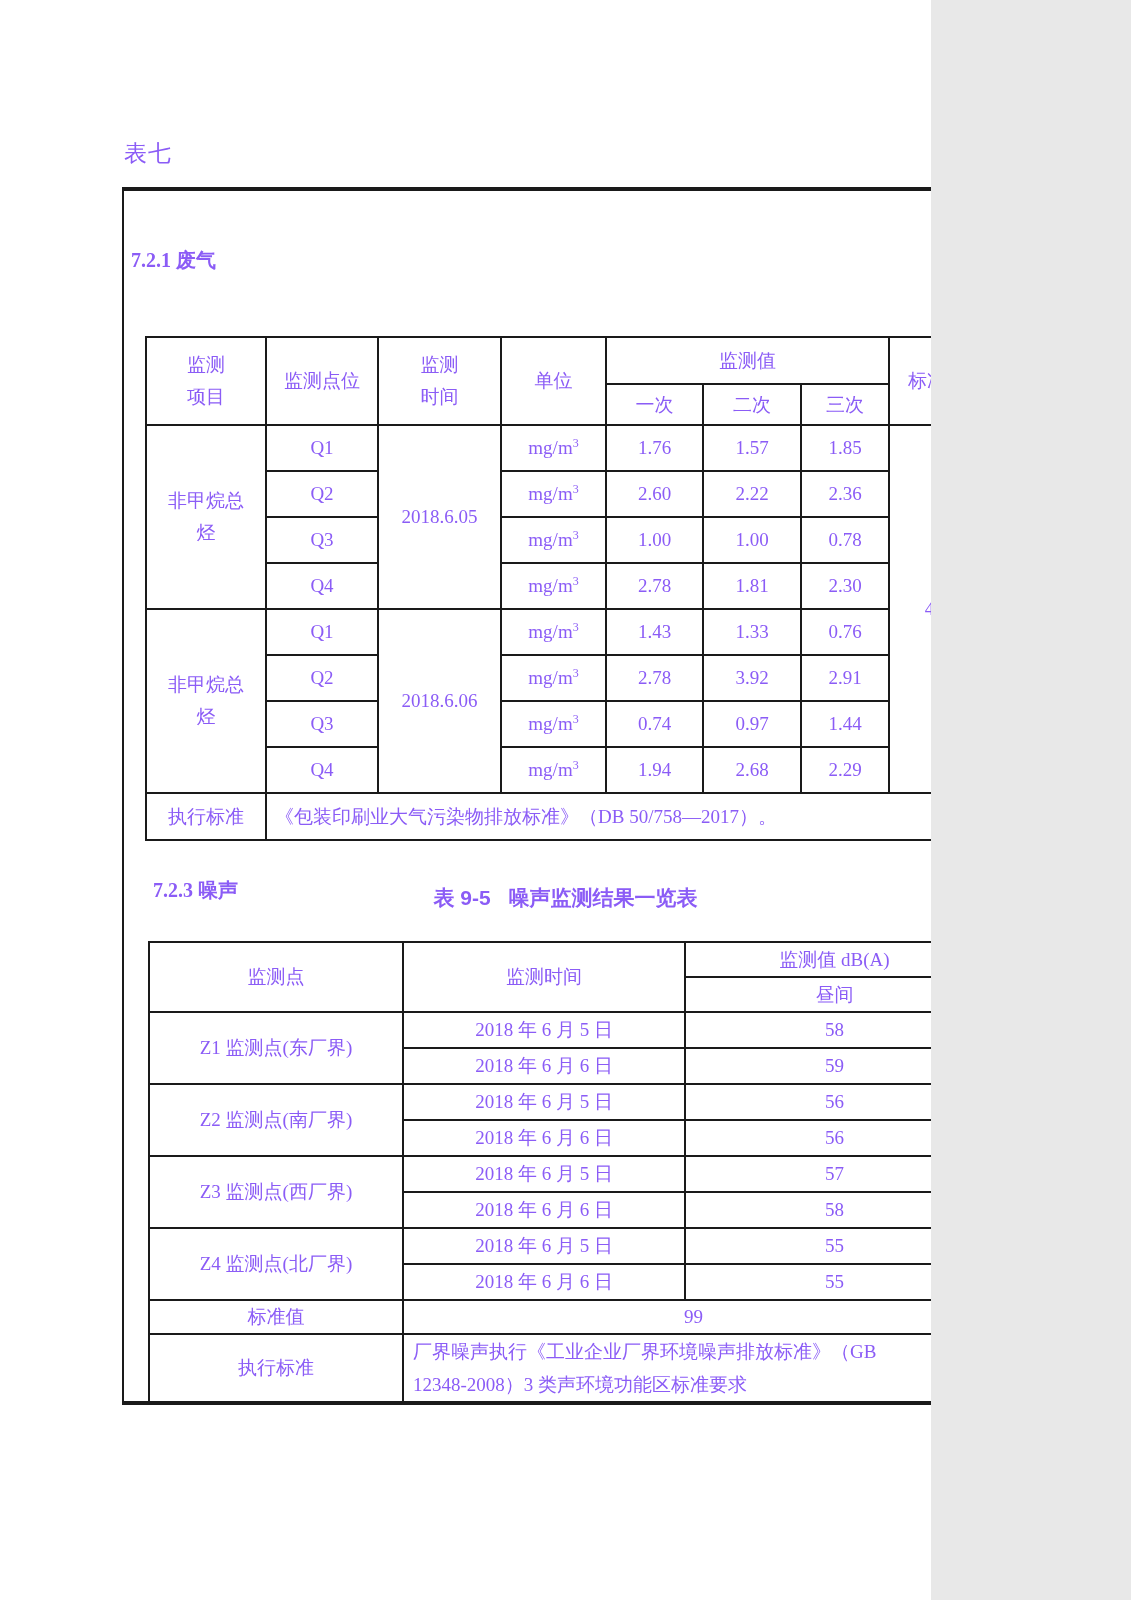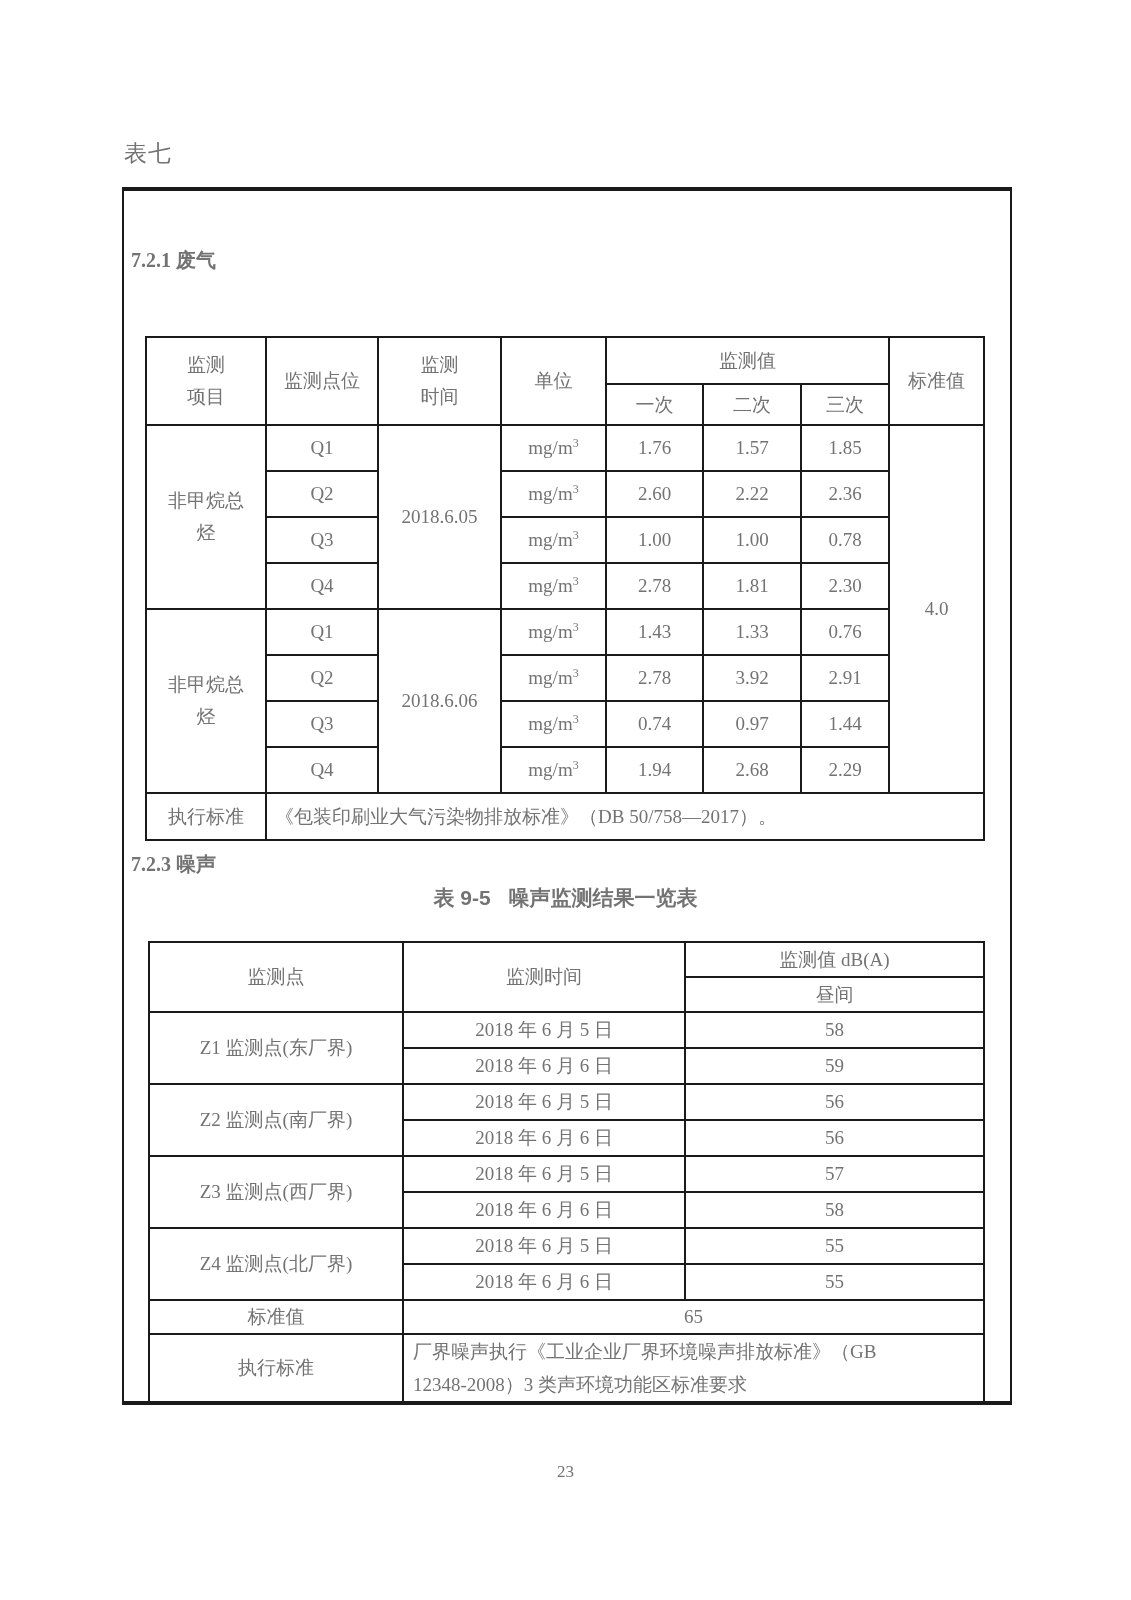--- a/index.html
+++ b/index.html
@@ -1,23 +1,23 @@
 <!DOCTYPE html>
 <html><head>
 <meta charset="utf-8">
 <style>
   * { margin: 0; padding: 0; box-sizing: border-box; }
   html, body { background: #e8e8e8; }
   .page {
     position: relative;
-    width: 1131px;
+    width: 931px;
     height: 1600px;
     background: #ffffff;
     font-family: "Liberation Serif", "DejaVu Serif", serif;
-    color: #737373;
+    color: #8b5cf6;
     overflow: hidden;
   }
   .corner-tag {
     position: absolute;
     left: 124px; top: 138px;
     font-size: 23px;
     letter-spacing: 1px;
   }
   .outer-frame {
     position: absolute;
@@ -43,21 +43,21 @@
   .cont-table td { border-top: none; }
   .cont-table .cell-note { text-align: left; padding-left: 9px; }
 
   .section-heading {
     position: absolute;
     left: 131px;
     font-size: 20px;
     font-weight: bold;
   }
   .h-721 { top: 247px; }
-  .h-723 { top: 851px; }
+  .h-723 { top: 877px; margin-left: 22px; }
 
   .table-title {
     position: absolute;
     display: flex;
     justify-content: center;
     align-items: baseline;
     font-family: "Liberation Sans", "DejaVu Sans", sans-serif;
     font-weight: bold;
     font-size: 21px;
   }
@@ -266,25 +266,24 @@
       <td>2018 年 6 月 5 日</td>
       <td>55</td>
     </tr>
     <tr class="r-d">
       <td>2018 年 6 月 6 日</td>
       <td>55</td>
     </tr>
 
     <tr class="r-s">
       <td>标准值</td>
-      <td colspan="2">65</td>
+      <td colspan="2">99</td>
     </tr>
     <tr class="r-e">
       <td>执行标准</td>
       <td colspan="2" class="exec-text pre">厂界噪声执行《工业企业厂界环境噪声排放标准》（GB
 12348-2008）3 类声环境功能区标准要求</td>
     </tr>
   </tbody>
     </table>
 
-  <div class="page-number">23</div>
 
 </div>
 
 </body></html>

